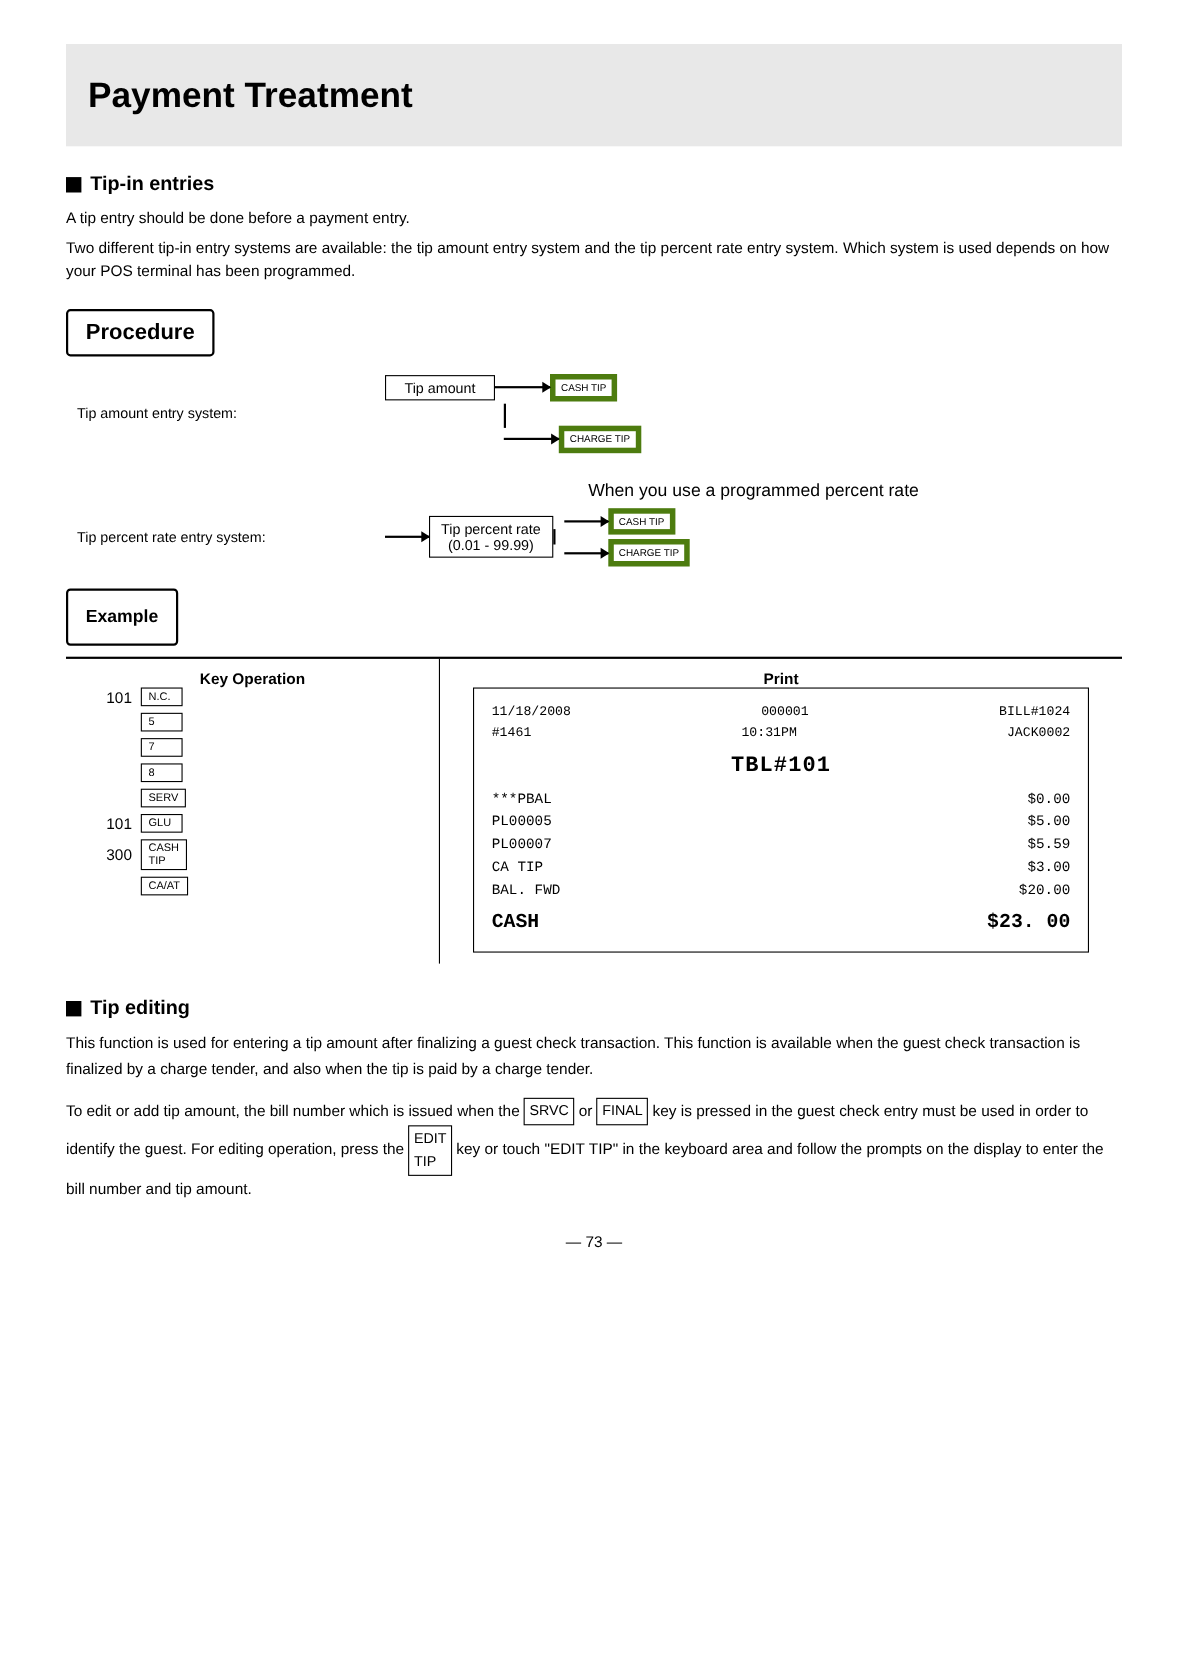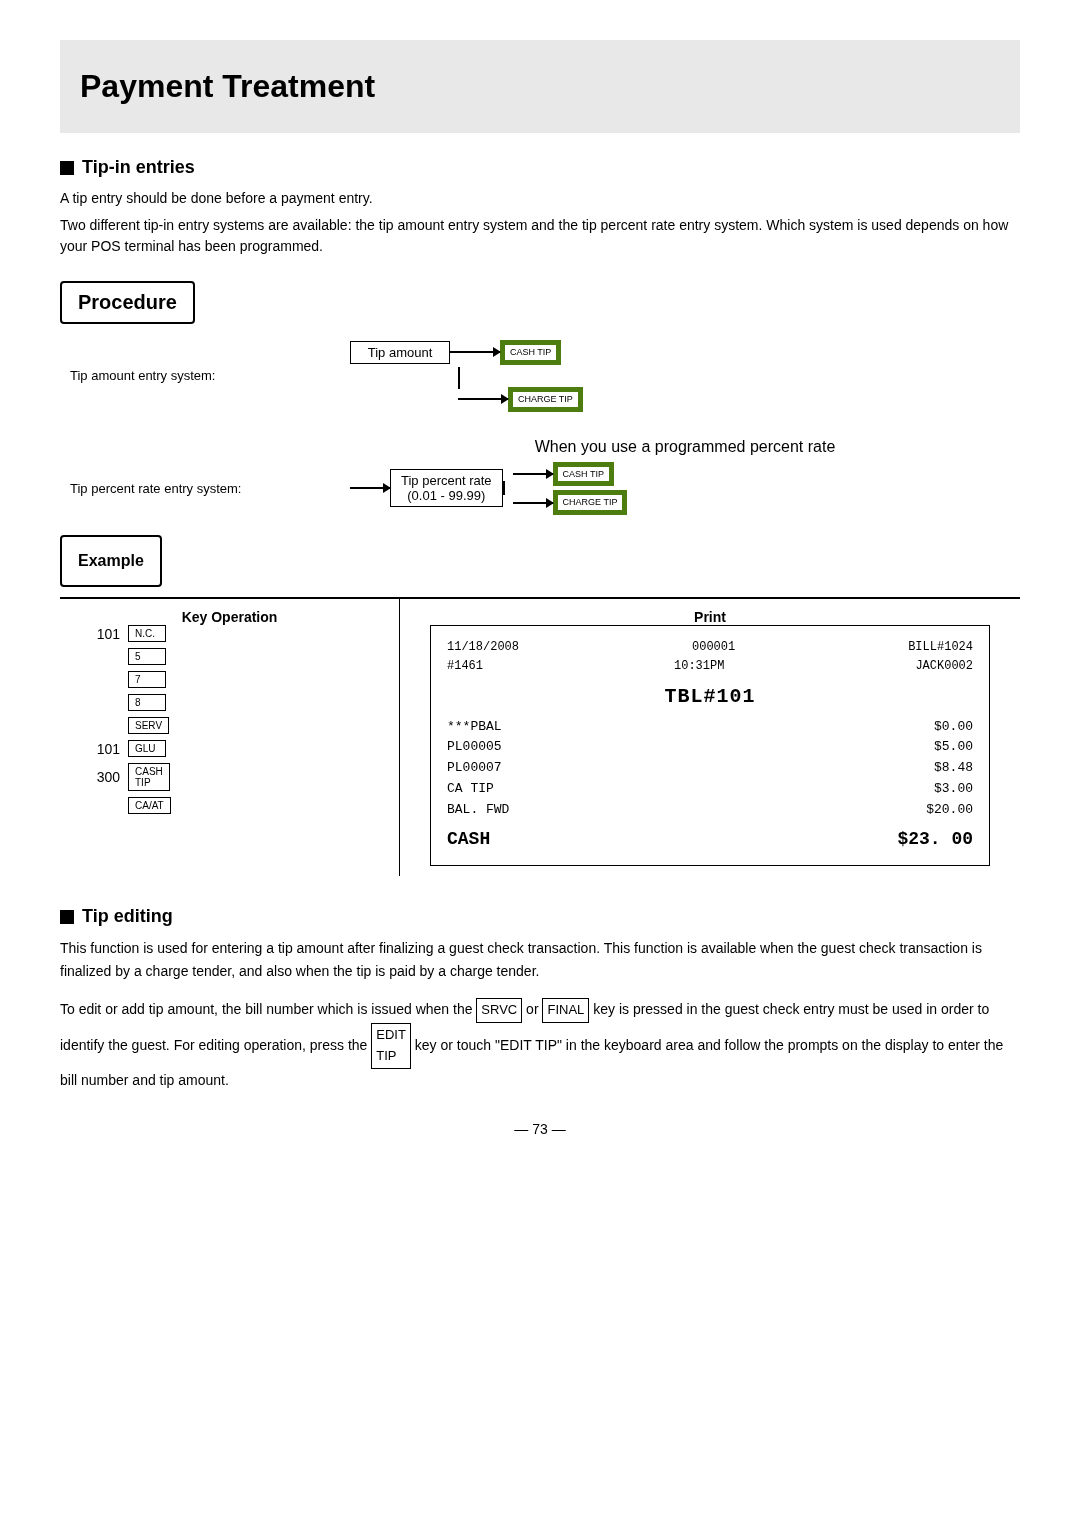--- a/index.html
+++ b/index.html
@@ -365,21 +365,21 @@
         <div class="print-item-row">
           <span>***PBAL</span>
           <span>$0.00</span>
         </div>
         <div class="print-item-row">
           <span>PL00005</span>
           <span>$5.00</span>
         </div>
         <div class="print-item-row">
           <span>PL00007</span>
-          <span>$8.48</span>
+          <span>$5.59</span>
         </div>
         <div class="print-item-row">
           <span>CA TIP</span>
           <span>$3.00</span>
         </div>
         <div class="print-item-row">
           <span>BAL. FWD</span>
           <span>$20.00</span>
         </div>
         <div class="print-cash-row">

